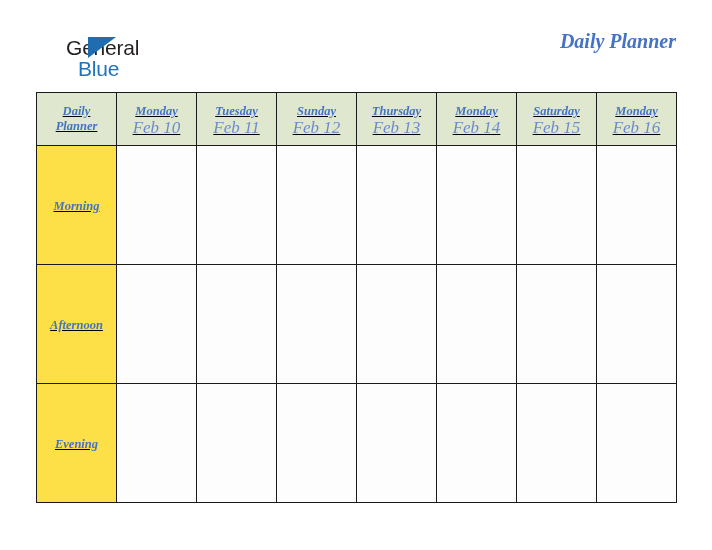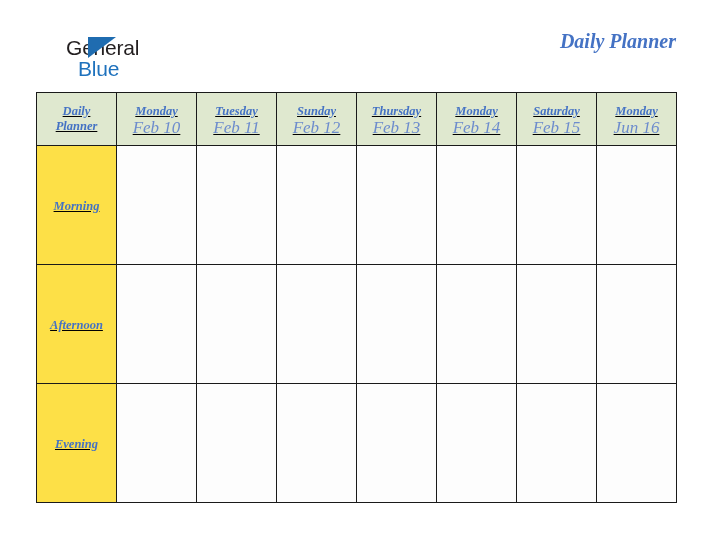--- a/index.html
+++ b/index.html
@@ -214,21 +214,21 @@
       <th>
         <div class="day-name">Monday</div>
         <div class="day-date">Feb 14</div>
       </th>
       <th>
         <div class="day-name">Saturday</div>
         <div class="day-date">Feb 15</div>
       </th>
       <th>
         <div class="day-name">Monday</div>
-        <div class="day-date">Jun 16</div>
+        <div class="day-date">Feb 16</div>
       </th>
     </tr>
   </thead>
   <tbody>
 
     <tr>
       <td class="period-label">
         <span class="period-text">Morning</span>
       </td>
       <td class="slot"></td>

